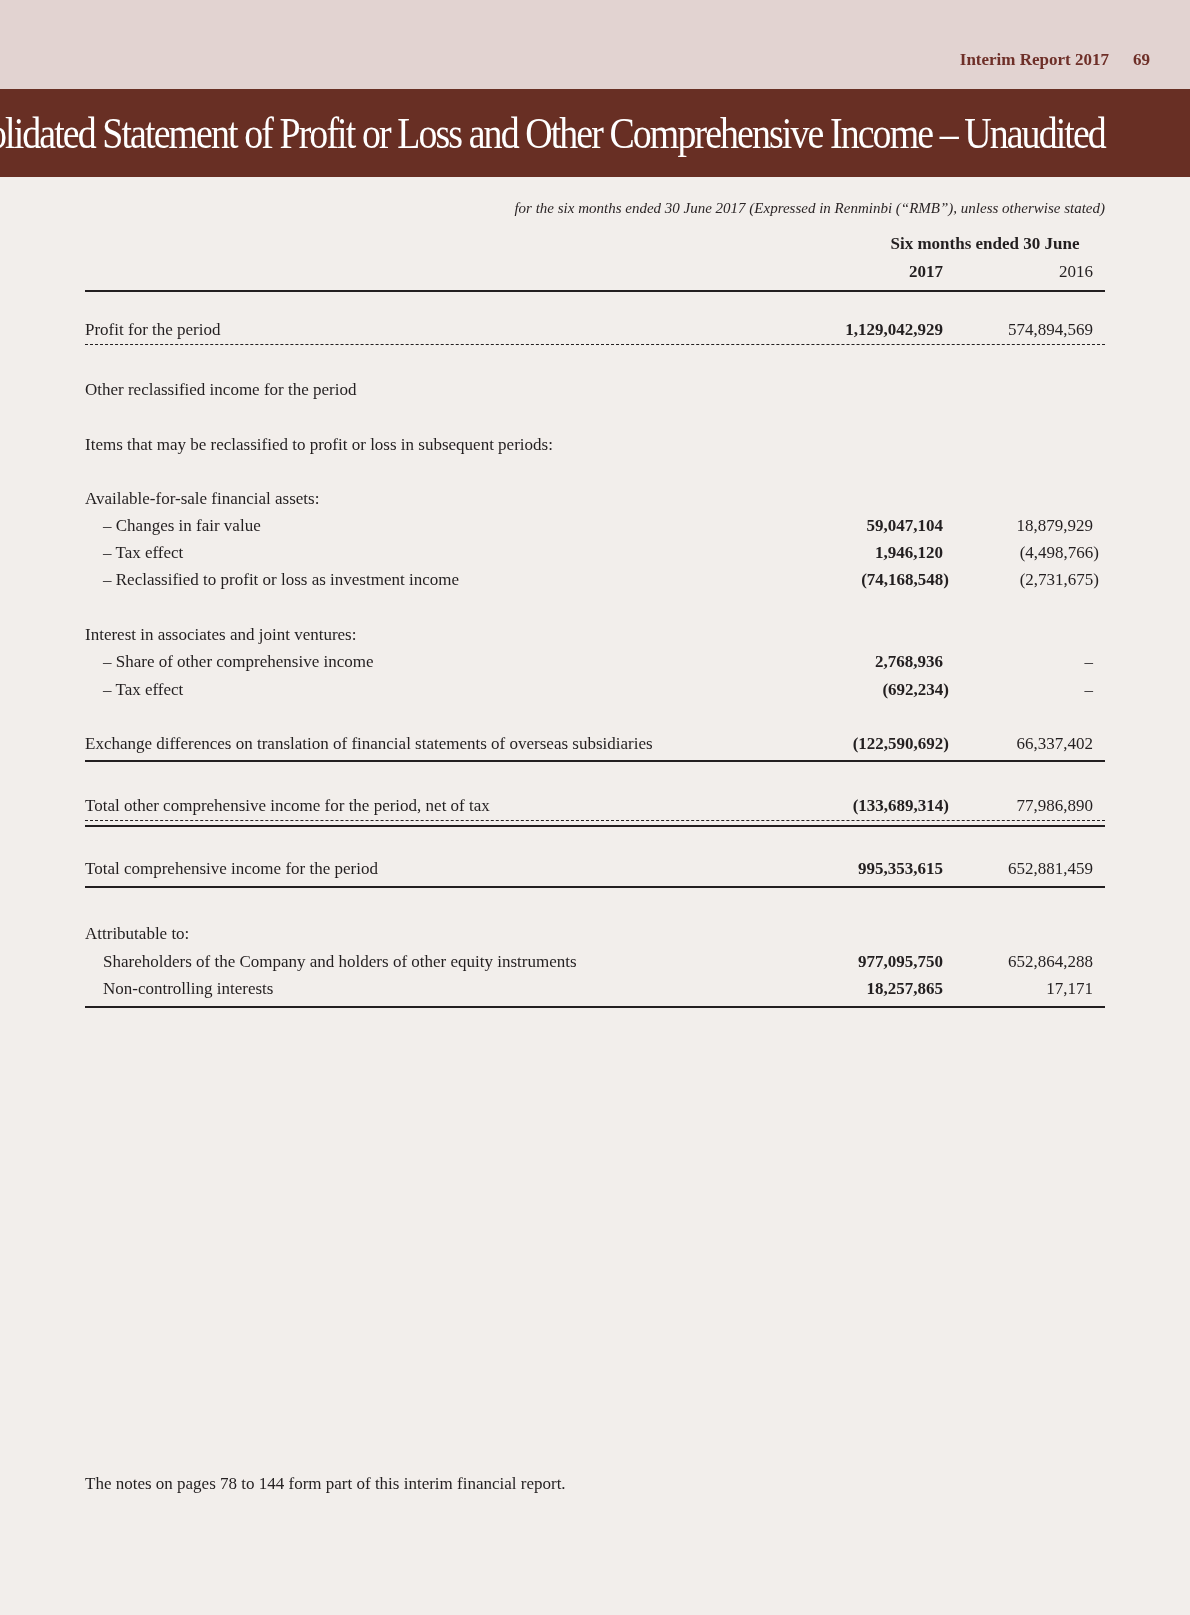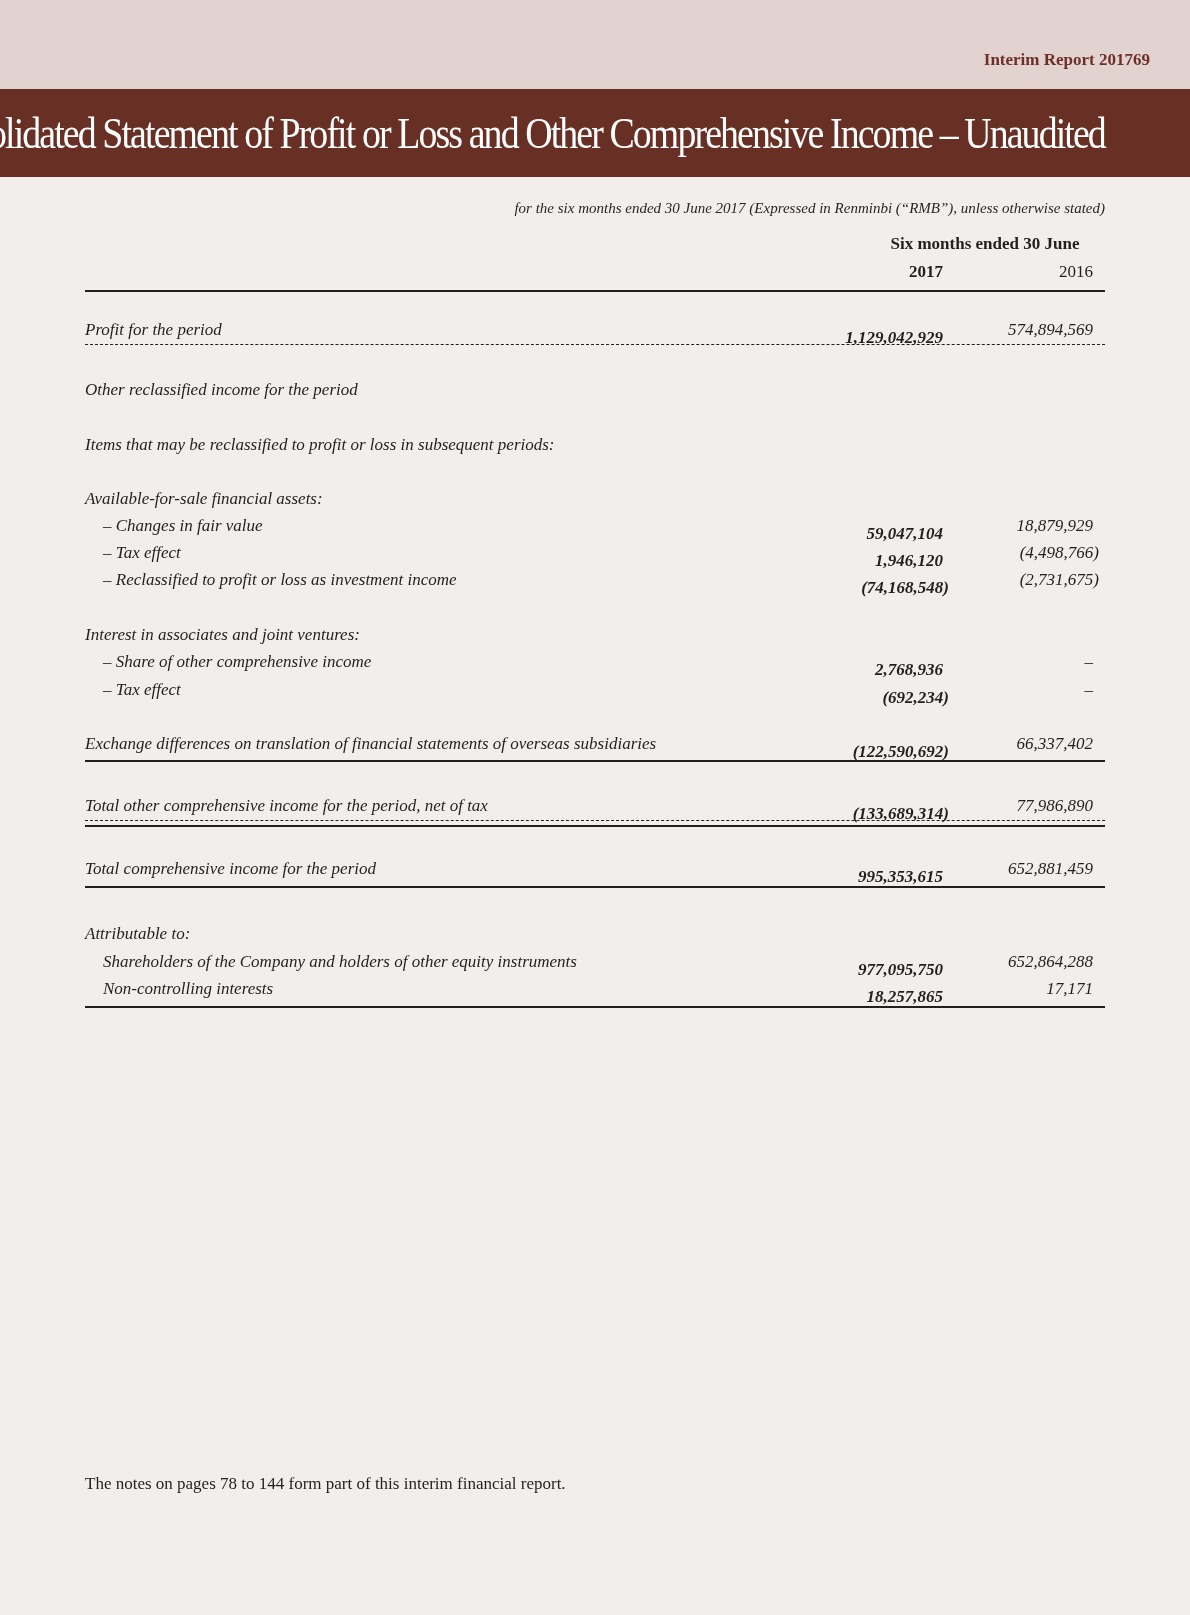--- a/index.html
+++ b/index.html
@@ -11,21 +11,21 @@
     position: relative;
     overflow: hidden;
   }
   .top-band {
     position: absolute; left: 0; top: 0; width: 1190px; height: 89px;
     background: #e2d3d1;
   }
   .running-head {
     position: absolute; right: 40px; top: 50px;
     font-size: 17px; color: #6e2f28; font-weight: bold;
-    display: flex; align-items: baseline;
+    display: flex; gap: 24px; align-items: baseline;
   }
   .title-band {
     position: absolute; left: 0; top: 89px; width: 1190px; height: 88px;
     background: #682f24;
   }
   .title {
     position: absolute; right: 85px; top: 108px;
     color: #ffffff; font-size: 44px; letter-spacing: -2.2px;
     white-space: nowrap; transform: scaleX(0.86); transform-origin: right center;
   }
@@ -42,26 +42,26 @@
   }
   .hdr-years {
     position: absolute; top: 32px; left: 0; width: 1020px; font-size: 17px;
   }
   .hdr-years .y1 { position: absolute; right: 162px; font-weight: bold; }
   .hdr-years .y2 { position: absolute; right: 12px; margin-left: 14px; }
   .top-rule {
     position: absolute; top: 60px; left: 0; width: 1020px; height: 2px; background: #231f20;
   }
   .row {
-    position: absolute; left: 0; width: 1020px; height: 26px; font-size: 17px; font-style: italic;
+    position: absolute; left: 0; width: 1020px; height: 26px; font-size: 17px;
   }
   .row .label { position: absolute; left: 0; top: 0; white-space: nowrap; }
   .row .label.indent { left: 33px; }
   .row .label.indent2 { left: 18px; }
-  .row .v1 { position: absolute; right: 162px; top: 8px; font-weight: bold; white-space: nowrap; }
+  .row .v1 { position: absolute; right: 162px; top: 0; font-weight: bold; white-space: nowrap; }
   .row .v2 { position: absolute; right: 12px; top: 0; white-space: nowrap; }
   .row .v1.neg { right: 156px; }
   .row .v2.neg { right: 6px; }
   .rule-solid { position: absolute; left: 0; width: 1020px; height: 1.5px; background: #231f20; }
   .rule-thick { position: absolute; left: 0; width: 1020px; height: 2px; background: #231f20; }
   .rule-dashed { position: absolute; left: 0; width: 1020px; height: 0; border-top: 1.5px dashed #231f20; }
   .footnote {
     position: absolute; left: 85px; top: 1474px; font-size: 17px;
   }
 </style>

